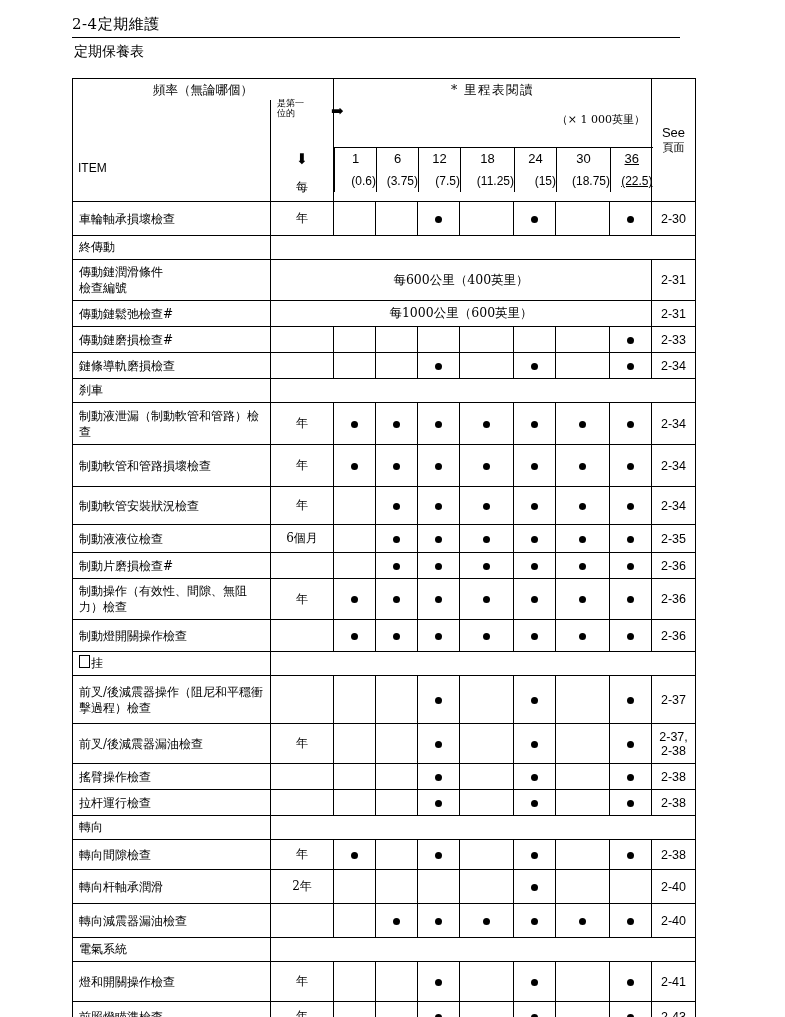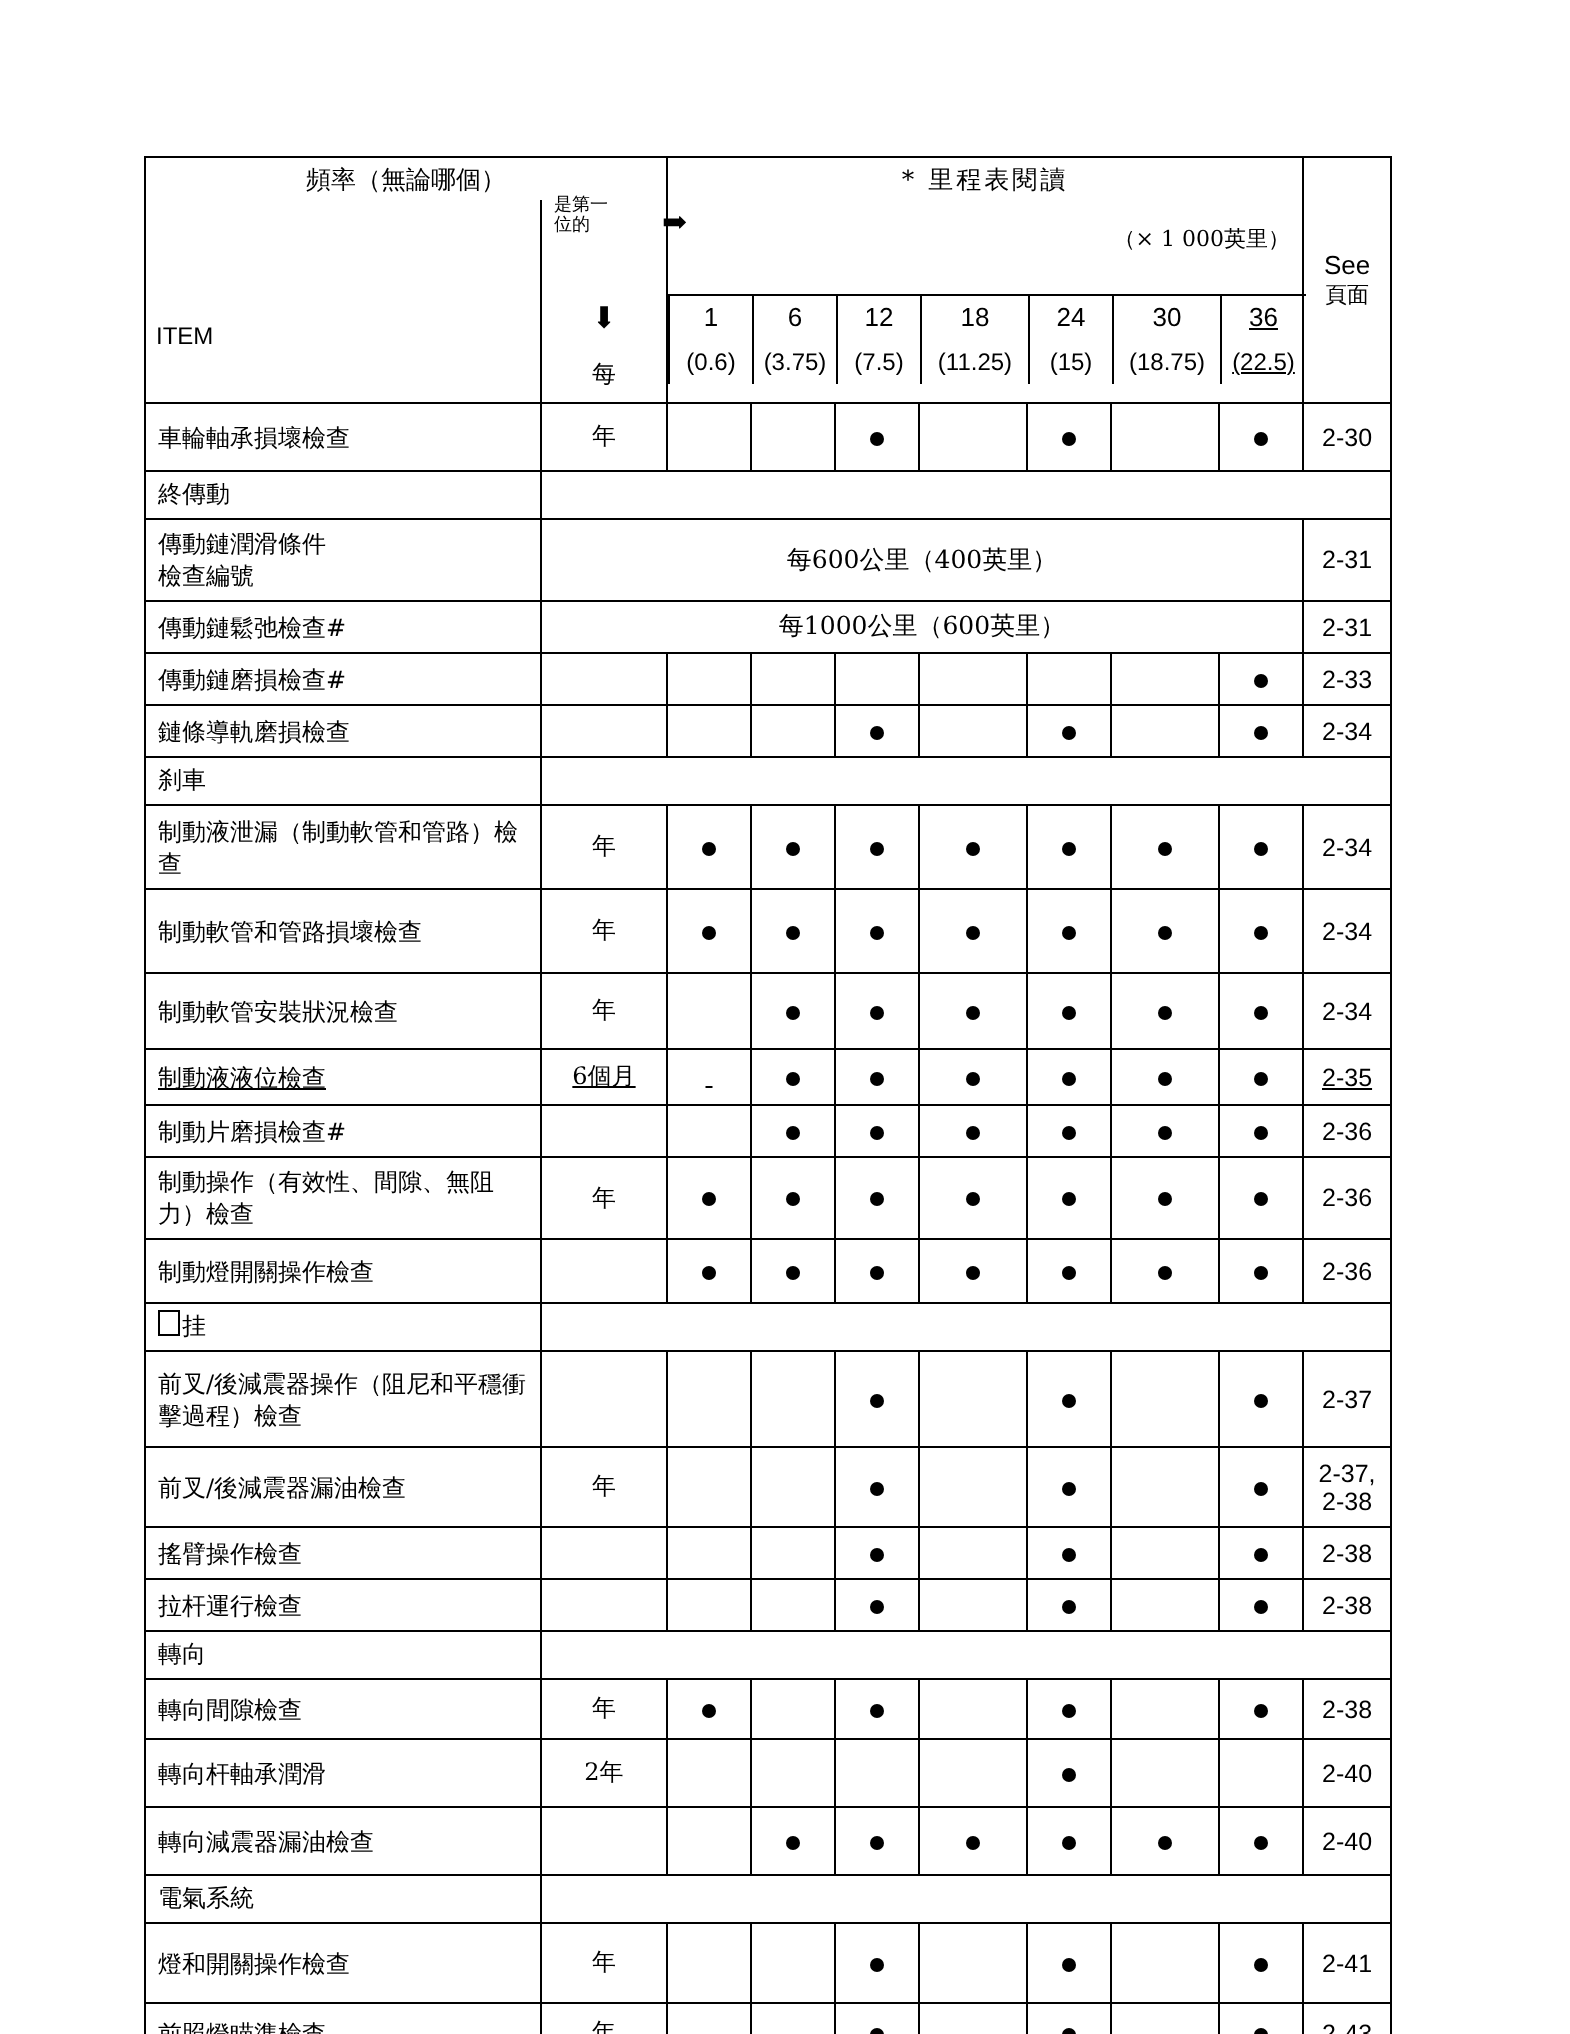--- a/index.html
+++ b/index.html
@@ -137,21 +137,21 @@
   }
   .h-num {
     text-align: center;
     font-family: "Liberation Sans", sans-serif;
     font-size: 13px;
     height: 22px;
     line-height: 22px;
     border-bottom: none !important;
   }
   .h-sub {
-    text-align: center;
+    text-align: right;
     font-family: "Liberation Sans", sans-serif;
     font-size: 12px;
     height: 22px;
     line-height: 22px;
     border-top: none !important;
   }
 
   
   .firstpos {
     position: absolute;
@@ -229,20 +229,25 @@
     border: 1px solid #000;
     vertical-align: -1px;
     margin-right: 1px;
   }
 </style>
 </head>
 <body>
 
 <div class="page">
 
+  <div class="doc-head">
+    <div class="chapter-title">2-4定期維護</div>
+    <div class="rule"></div>
+    <div class="section-title">定期保養表</div>
+  </div>
 
   <div class="sched-wrap">
     <table class="sched">
       <colgroup>
         <col class="c-item">
         <col class="c-freq">
         <col class="c-m">
         <col class="c-m">
         <col class="c-m">
         <col class="c-m-wide">
@@ -395,21 +400,21 @@
             <td class="freq">年</td>
             <td class="mile">&nbsp;</td>
             <td class="mile"><span class="dot"></span></td>
             <td class="mile"><span class="dot"></span></td>
             <td class="mile"><span class="dot"></span></td>
             <td class="mile"><span class="dot"></span></td>
             <td class="mile"><span class="dot"></span></td>
             <td class="mile"><span class="dot"></span></td>
             <td class="see">2-34</td>
           </tr>
-          <tr style="height: 28px; text-decoration: underline;">
+          <tr style="height: 28px;">
             <td class="item">制動液液位檢查</td>
             <td class="freq">6個月</td>
             <td class="mile">&nbsp;</td>
             <td class="mile"><span class="dot"></span></td>
             <td class="mile"><span class="dot"></span></td>
             <td class="mile"><span class="dot"></span></td>
             <td class="mile"><span class="dot"></span></td>
             <td class="mile"><span class="dot"></span></td>
             <td class="mile"><span class="dot"></span></td>
             <td class="see">2-35</td>

